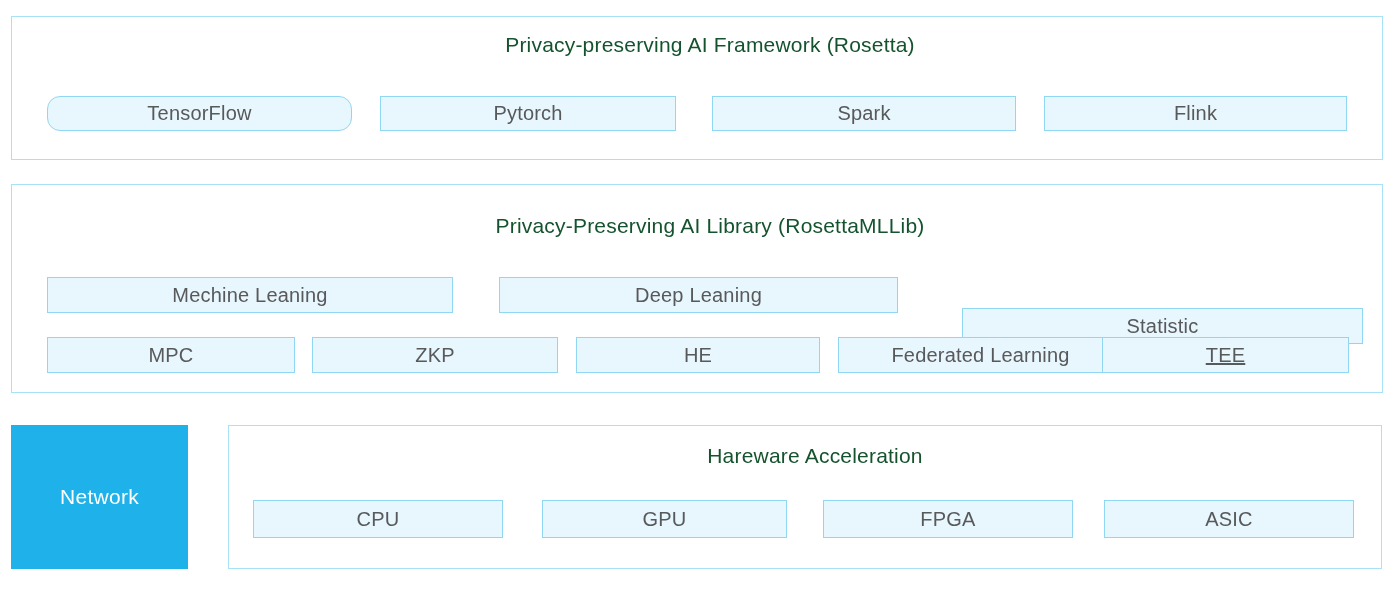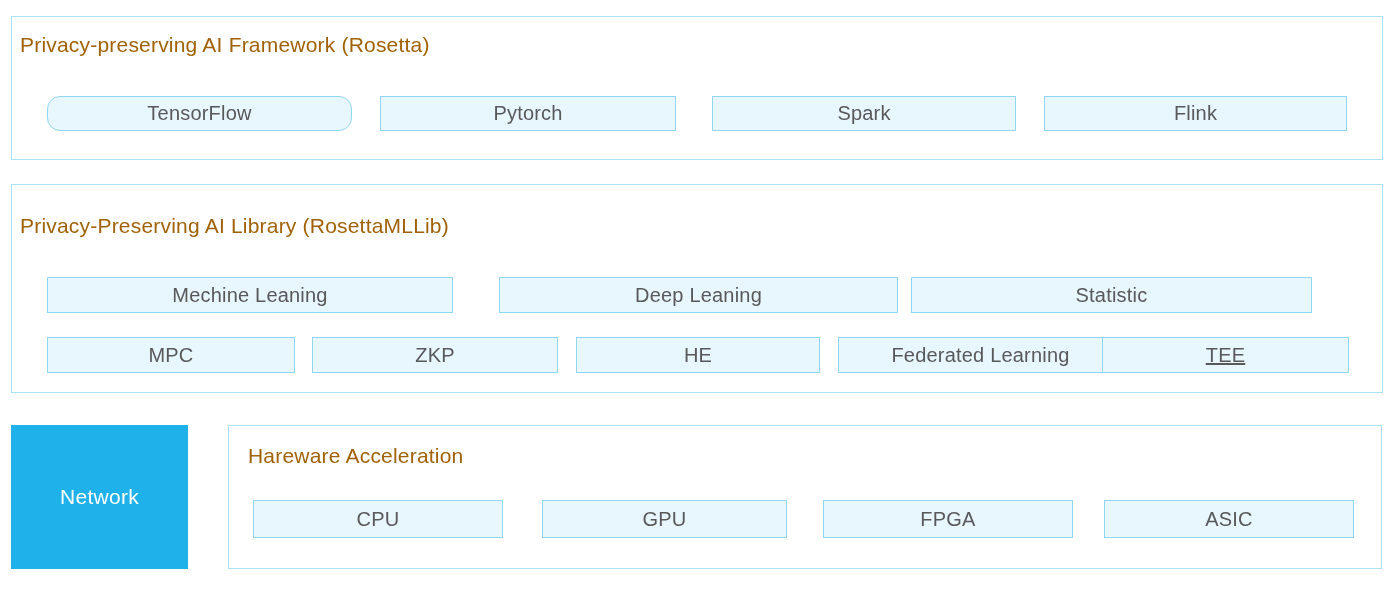--- a/index.html
+++ b/index.html
@@ -17,21 +17,22 @@
   .frame {
     position: absolute;
     border: 1px solid #a8e2f7;
     background: #ffffff;
     box-sizing: border-box;
   }
   .frame-title {
     position: absolute;
     left: 0;
     right: 0;
-    color: #a16207;
+    text-align: center;
+    color: #14532d;
     font-size: 21px;
     line-height: 24px;
     letter-spacing: 0.2px;
     margin-left: 20px;
   }
   .box {
     position: absolute;
     display: flex;
     align-items: center;
     justify-content: center;
@@ -68,21 +69,21 @@
   .fw-row-y { top: 96px; height: 35px; }
   .fw-0 { left: 47px;   width: 305px; border-radius: 13px; }
   .fw-1 { left: 380px;  width: 296px; }
   .fw-2 { left: 712px;  width: 304px; }
   .fw-3 { left: 1044px; width: 303px; }
 
   
   .cat-row-y { top: 277px; height: 36px; }
   .cat-0 { left: 47px;  width: 406px; }
   .cat-1 { left: 499px; width: 399px; }
-  .cat-2 { left: 911px; width: 401px; }
+  .cat-2 { left: 962px; width: 401px; margin-top: 31px; }
 
   
   .tech-row-y { top: 337px; height: 36px; }
   .tech-0 { left: 47px;   width: 248px; }
   .tech-1 { left: 312px;  width: 246px; }
   .tech-2 { left: 576px;  width: 244px; }
   .tech-3 { left: 838px;  width: 285px; }
   .tech-4 { left: 1102px; width: 247px; text-decoration: underline; }
 
   

